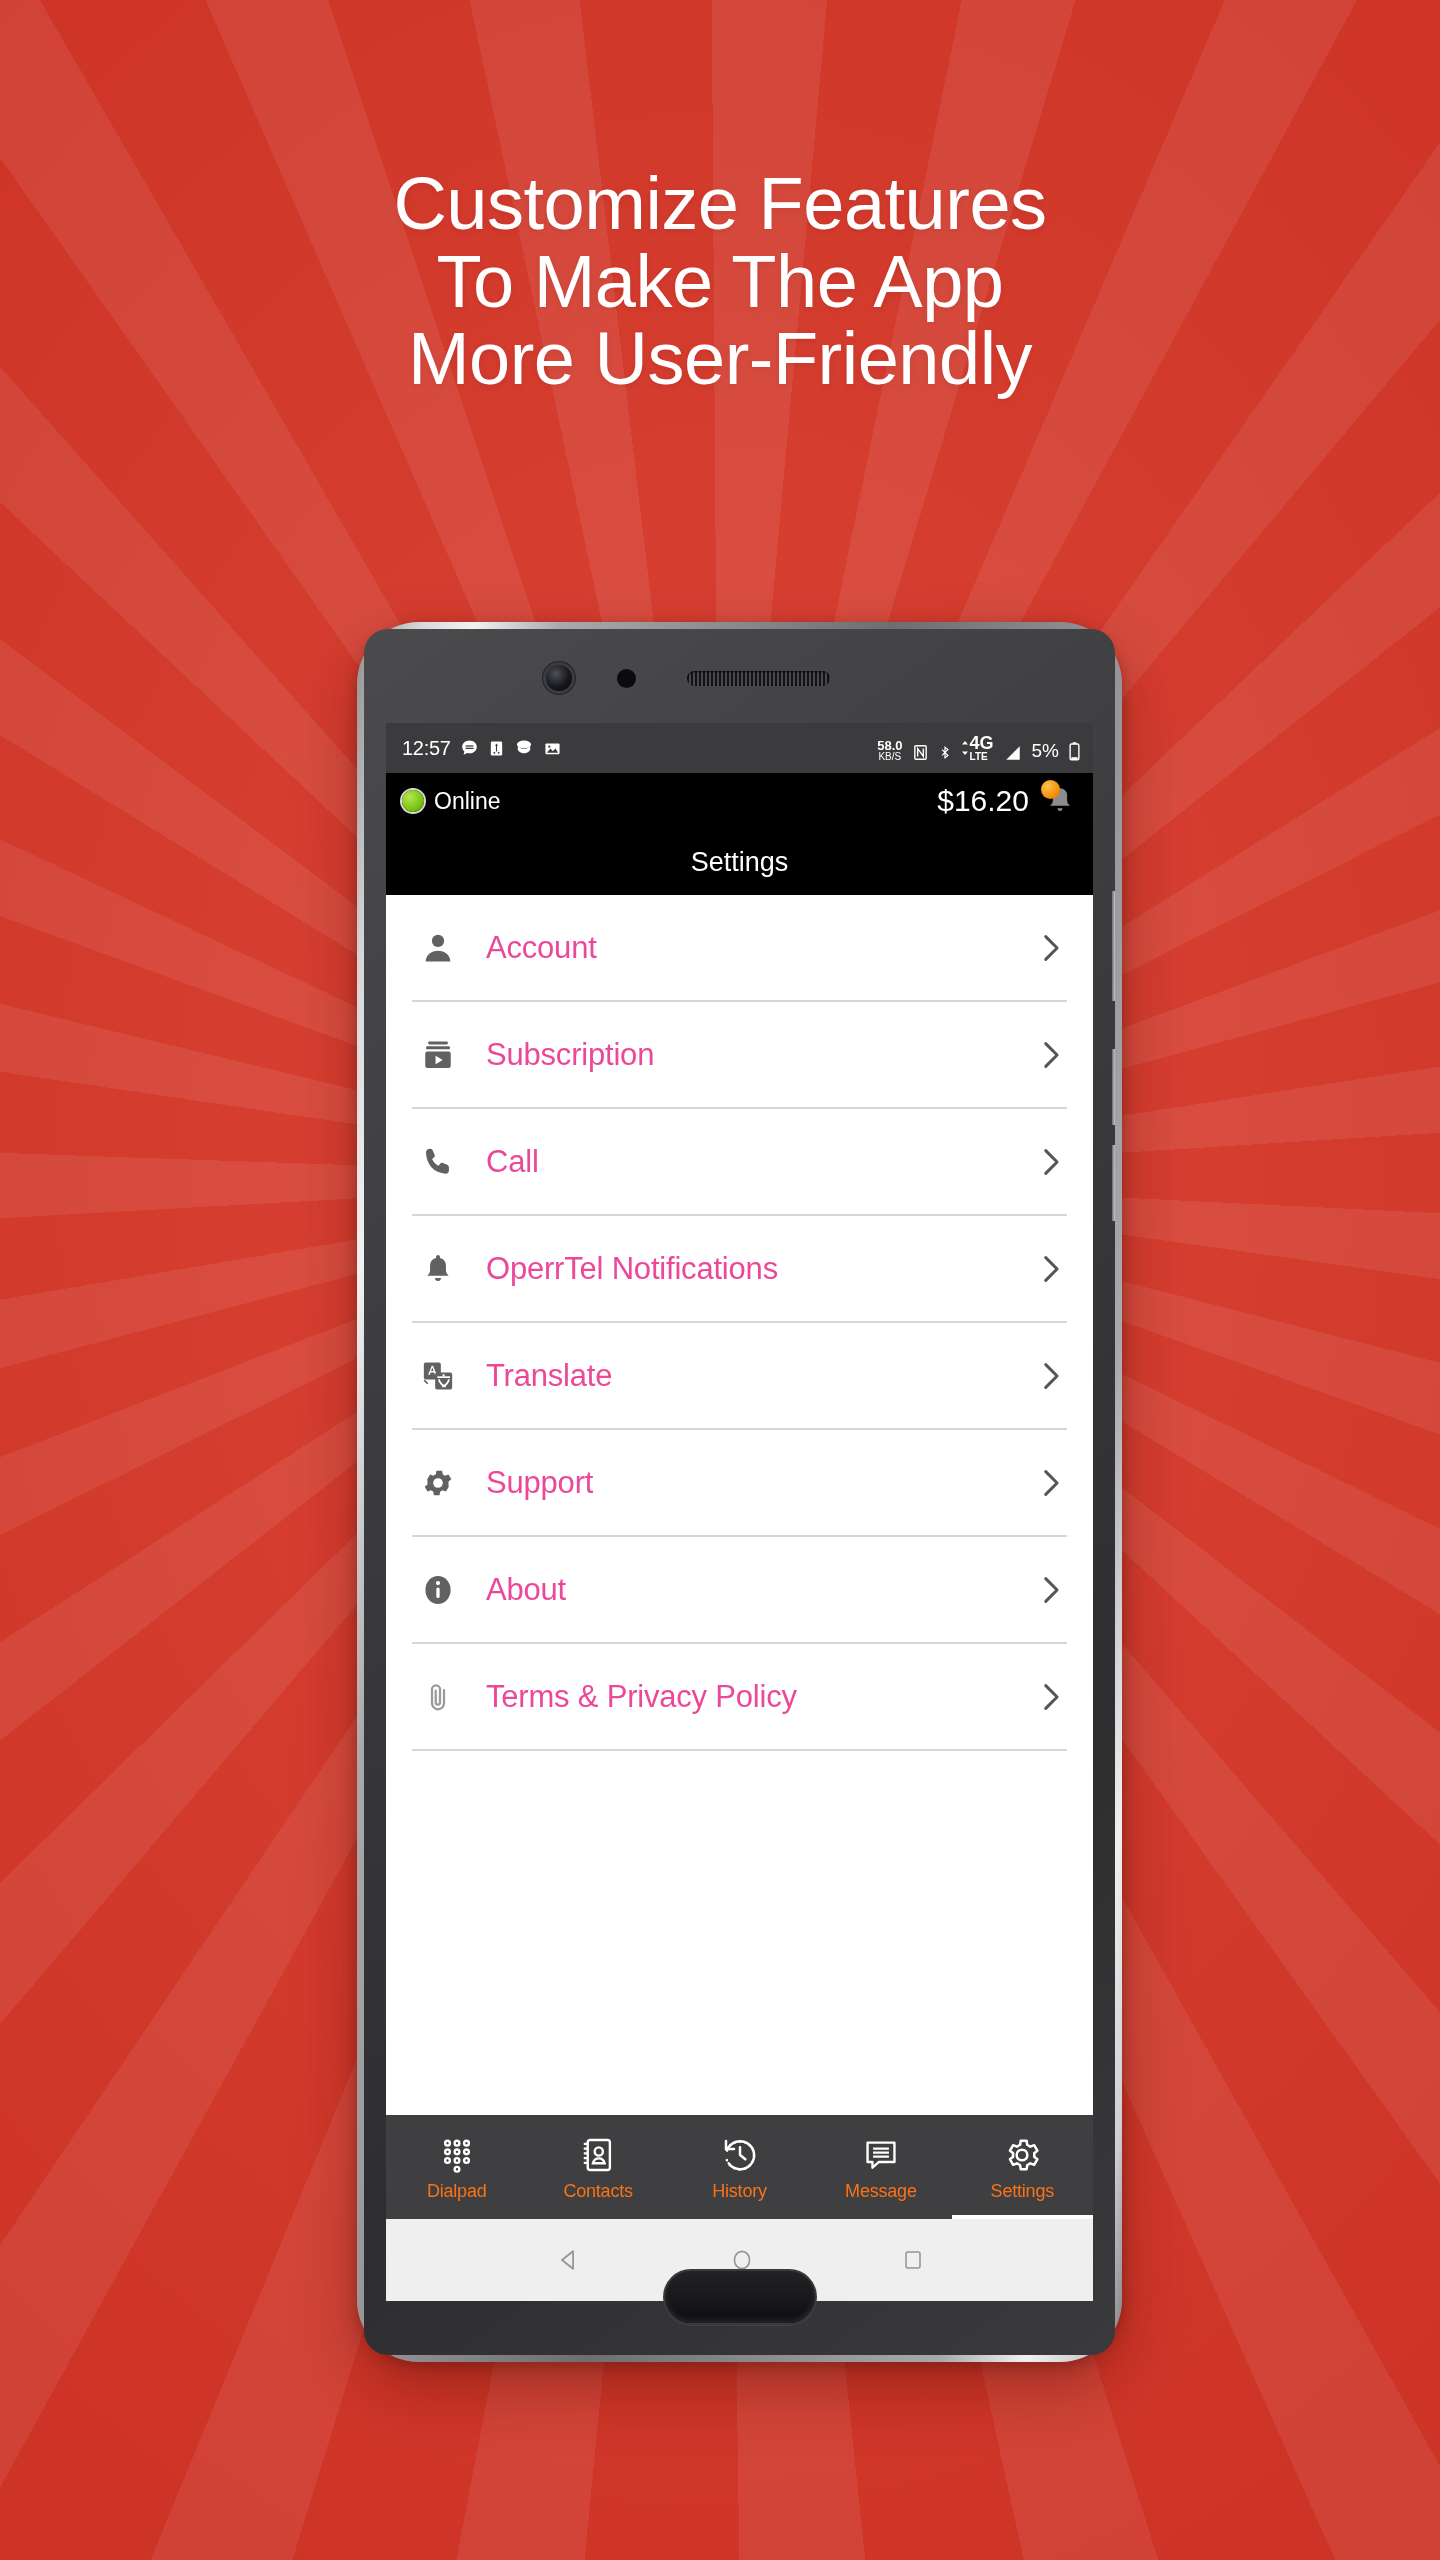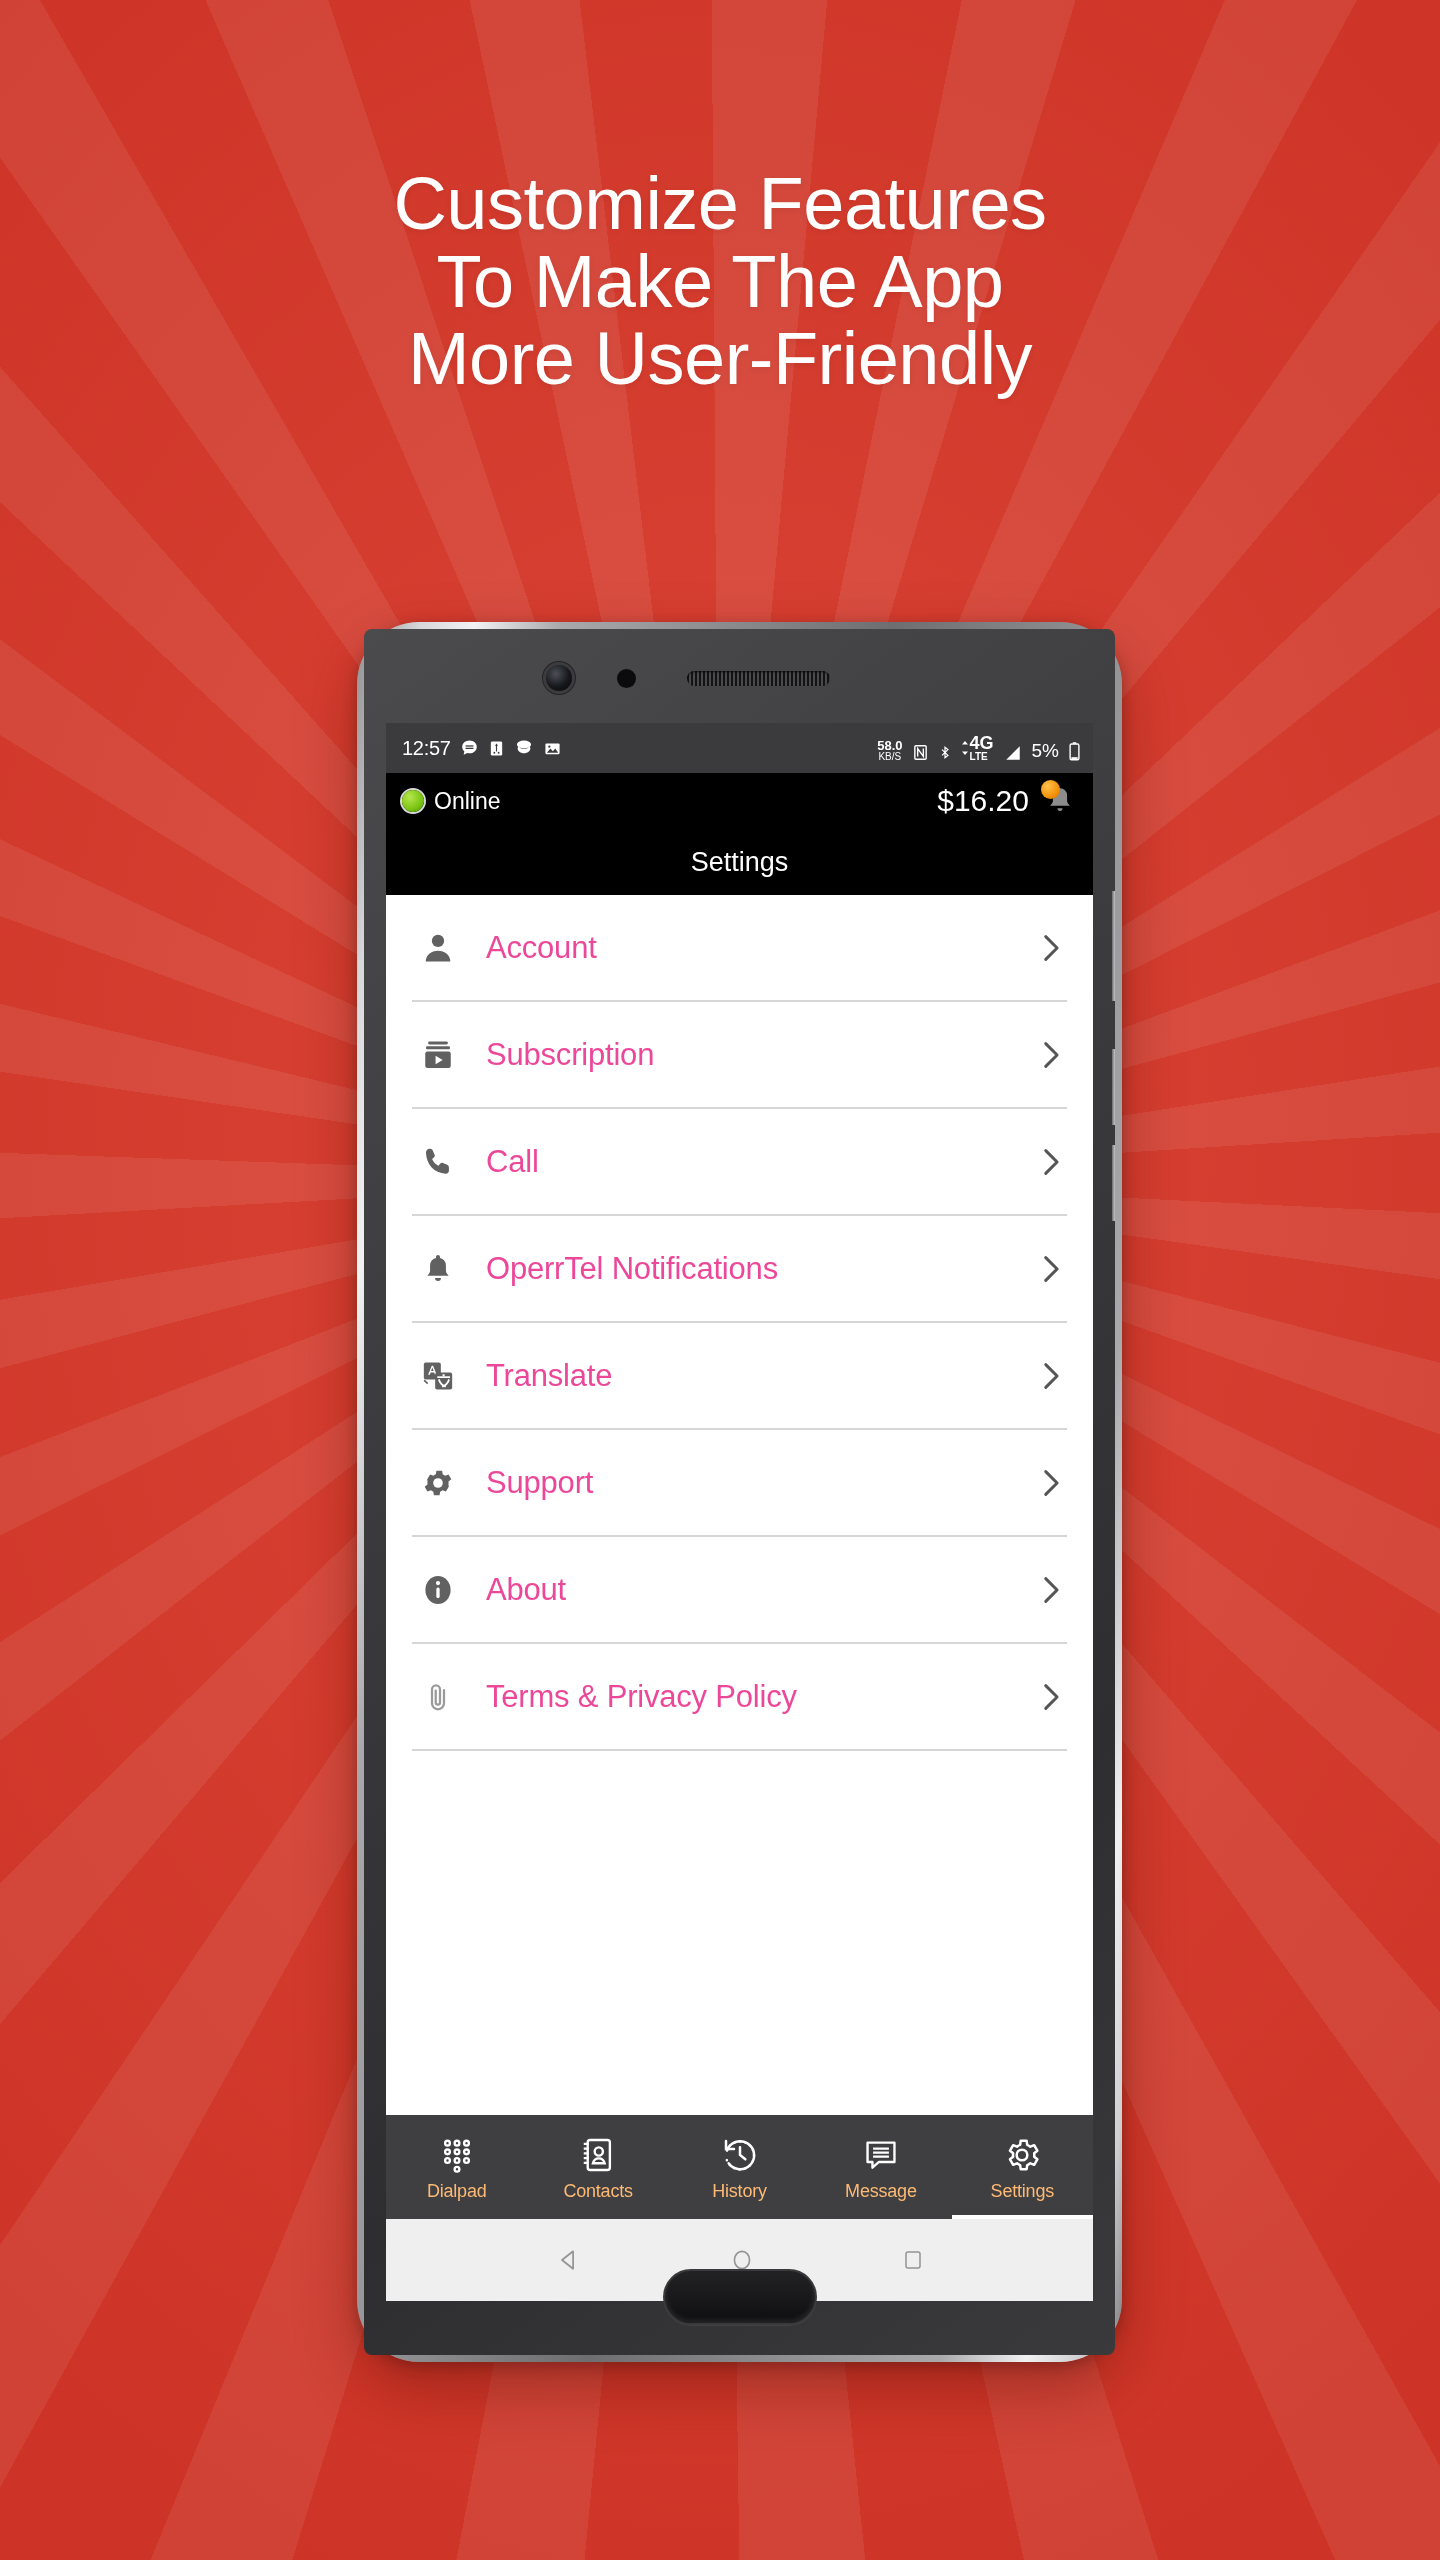--- a/index.html
+++ b/index.html
@@ -51,21 +51,21 @@
     position: absolute;
     left: 357px; top: 622px;
     width: 765px; height: 1740px;
     border-radius: 62px;
     background: linear-gradient(100deg,#8e8e90 0%, #d8d8da 6%, #f2f2f3 11%, #a9a9ac 19%, #6e6e70 50%, #a9a9ac 83%, #f0f0f1 91%, #cfcfd1 96%, #7c7c7e 100%);
     padding: 7px;
     box-shadow: 0 26px 60px rgba(90,12,6,0.40), 0 4px 14px rgba(0,0,0,0.25);
   }
   #phone-body {
     width: 100%; height: 100%;
-    border-radius: 8px;
+    border-radius: 24px;
     background: linear-gradient(145deg,#4b4b4d 0%, #3b3b3d 38%, #2e2e30 72%, #3a3a3c 100%);
     padding: 0;
     position: relative;
     overflow: hidden;
   }
 
   
   #top-bezel {
     position: absolute; left: 0; right: 0; top: 0; height: 94px;
   }
@@ -164,21 +164,21 @@
 
   
   #tabbar {
     position: absolute; left: 0; right: 0; bottom: 0;
     height: 104px; background: #3f3f41;
     display: flex;
   }
   .tab {
     flex: 1; display: flex; flex-direction: column;
     align-items: center; justify-content: center; gap: 4px;
-    color: #fdba74; position: relative; cursor: pointer;
+    color: #f97316; position: relative; cursor: pointer;
   }
   .tab .t-ic { height: 44px; display:flex; align-items:center; justify-content:center; }
   .tab .t-lb { font-size: 18px; letter-spacing: -0.2px; }
   .tab.active::after {
     content: ""; position: absolute; left: 0; right: 0; bottom: -8px;
     height: 12px; background: #ffffff;
   }
 
   
   #navbar {

